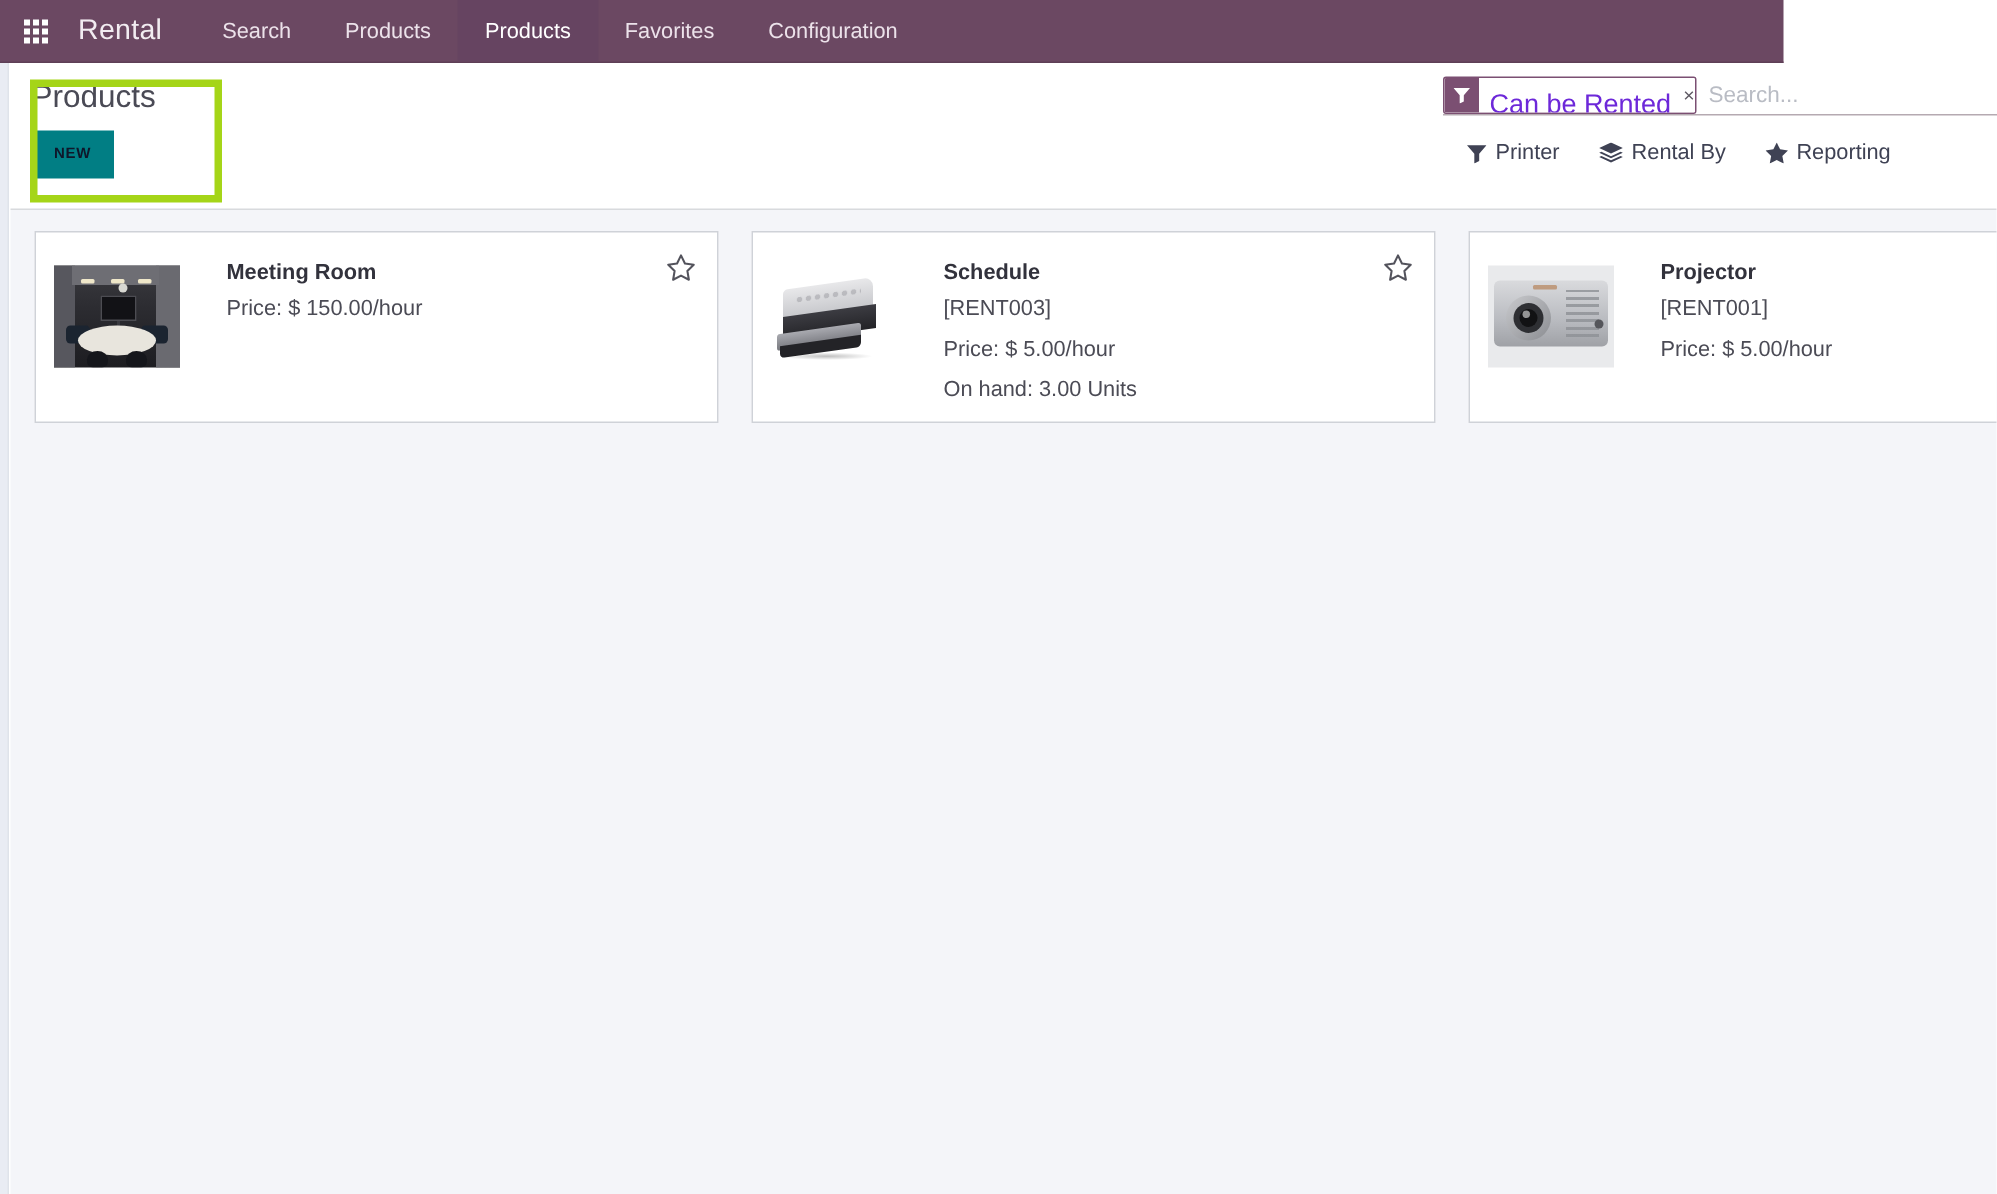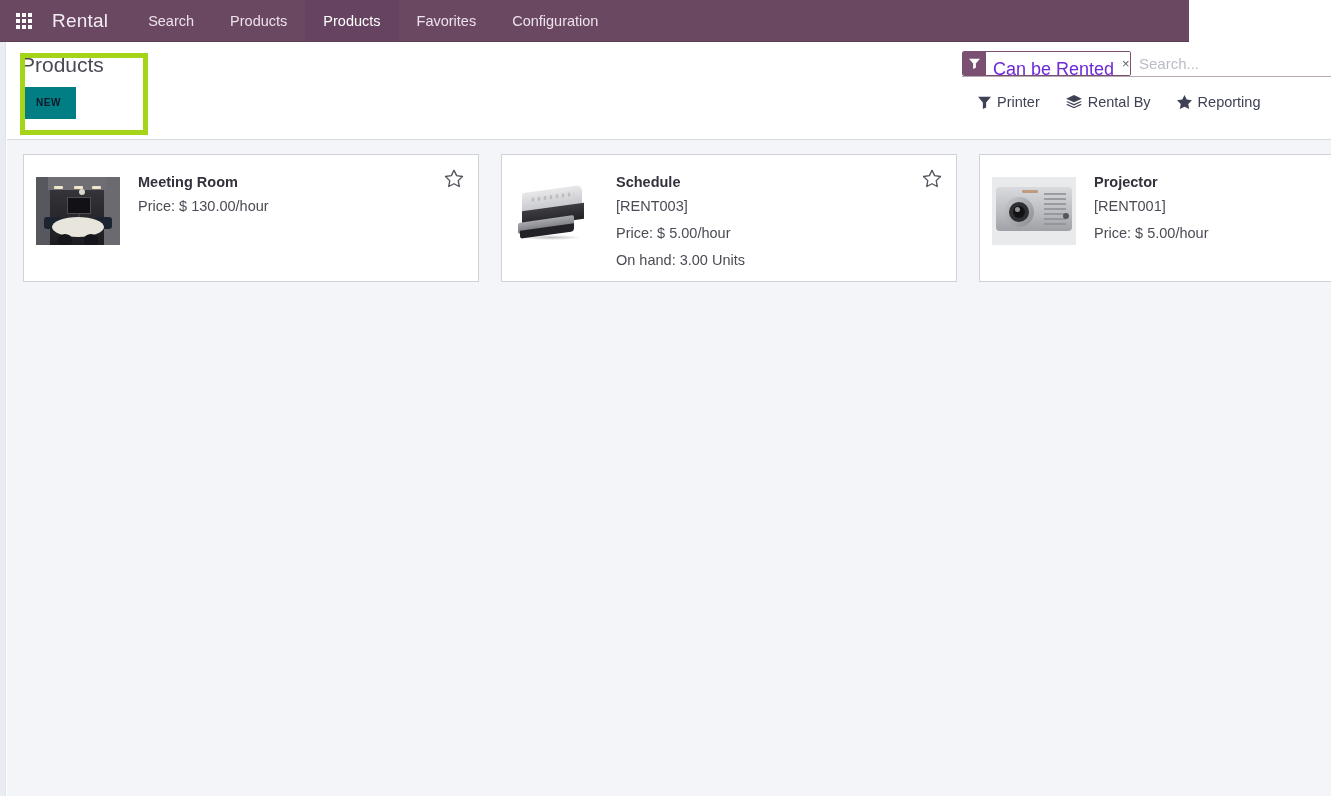--- a/index.html
+++ b/index.html
@@ -220,21 +220,21 @@
   }
   .card-thumb {
     width: 84px;
     height: 68px;
     flex: 0 0 auto;
     margin-right: 18px;
     margin-top: 8px;
     position: relative;
     overflow: hidden;
   }
-  .card-body { padding-top: 2px; }
+  .card-body { padding-top: 2px; margin-left: 13px; }
   .card-title {
     font-size: 14.5px;
     font-weight: bold;
     color: #32323c;
     line-height: 22px;
     white-space: nowrap;
   }
   .card-line {
     font-size: 14.5px;
     color: #4b4b55;
@@ -390,21 +390,21 @@
         <div class="tv"></div>
           <div class="tvstand"></div>
         <div class="chair1"></div>
           <div class="chair2"></div>
         <div class="table"></div>
         <div class="chair3"></div>
           <div class="chair4"></div>
       </div>
       <div class="card-body">
         <div class="card-title">Meeting Room</div>
-        <div class="card-line">Price: $ 130.00/hour</div>
+        <div class="card-line">Price: $ 150.00/hour</div>
       </div>
       <span class="card-star">
         <svg width="20" height="19" viewBox="0 0 16 15" fill="none" stroke="#53535c" stroke-width="1.1" aria-hidden="true">
           <path d="M8 .9l2.1 4.3 4.7.7-3.4 3.3.8 4.7L8 11.7 3.8 13.9l.8-4.7L1.2 5.9l4.7-.7z" stroke-linejoin="round"></path>
         </svg>
       </span>
     </div>
 
     <div class="card">
       <div class="card-thumb thumb-printer">

